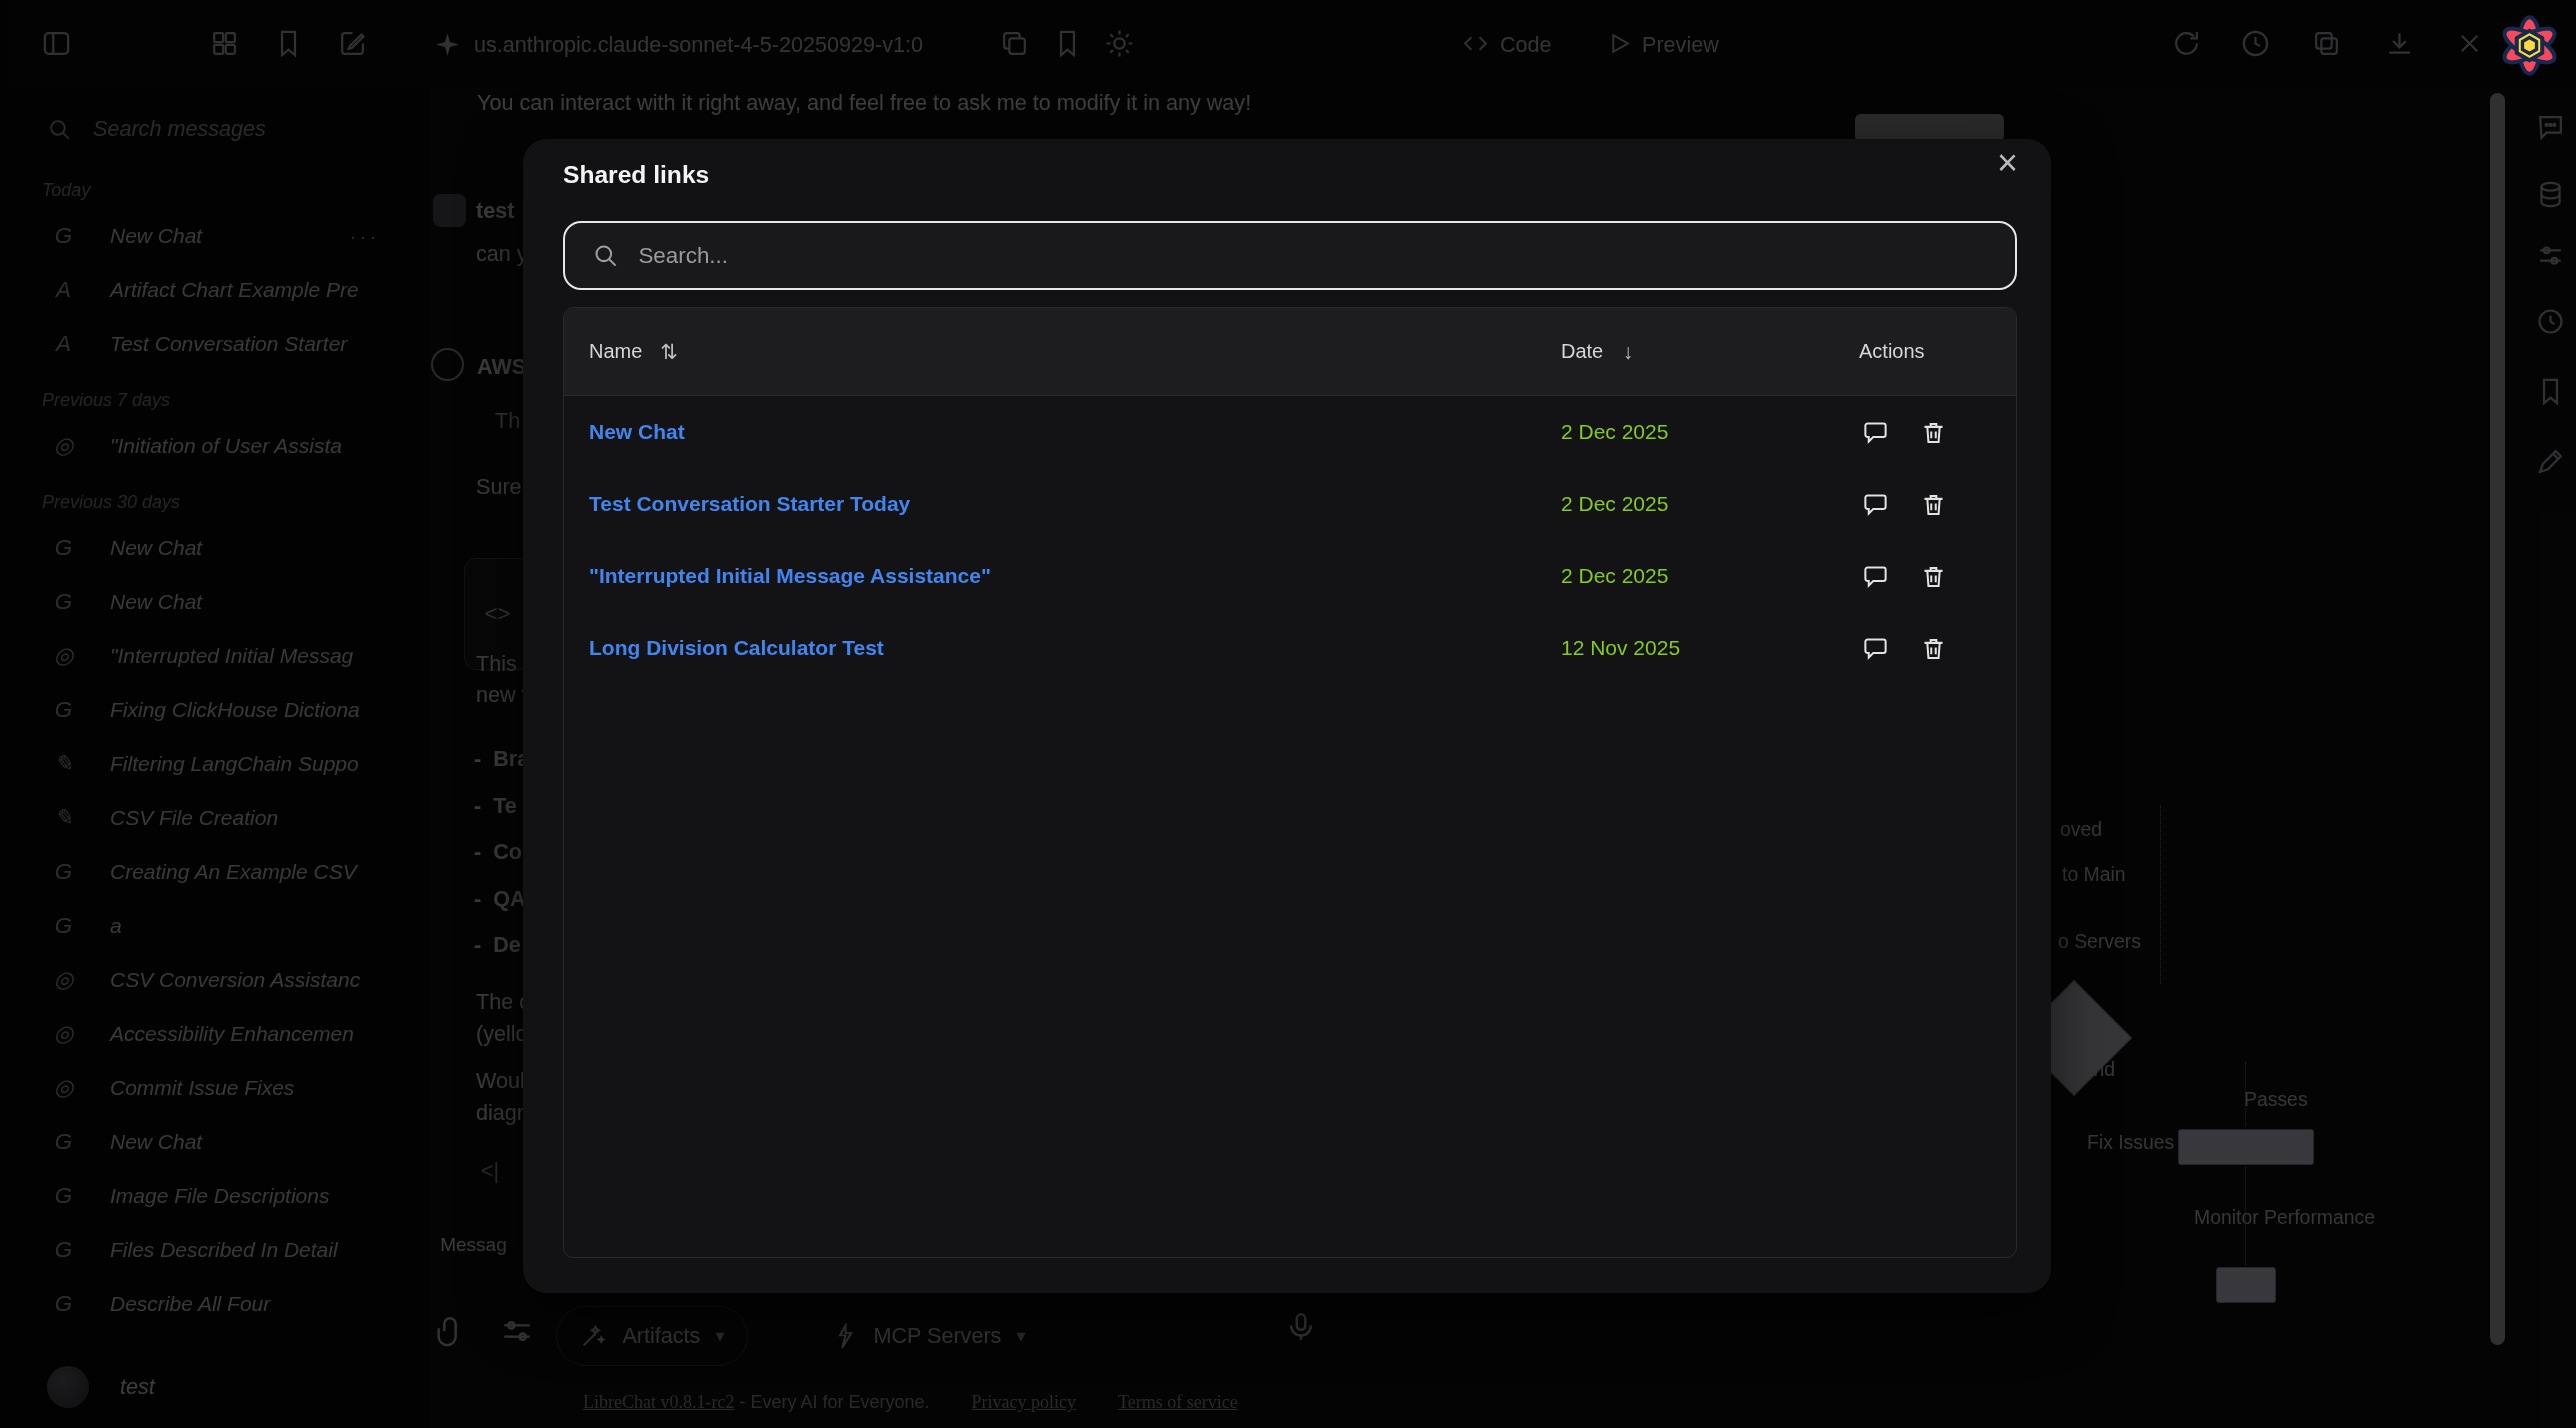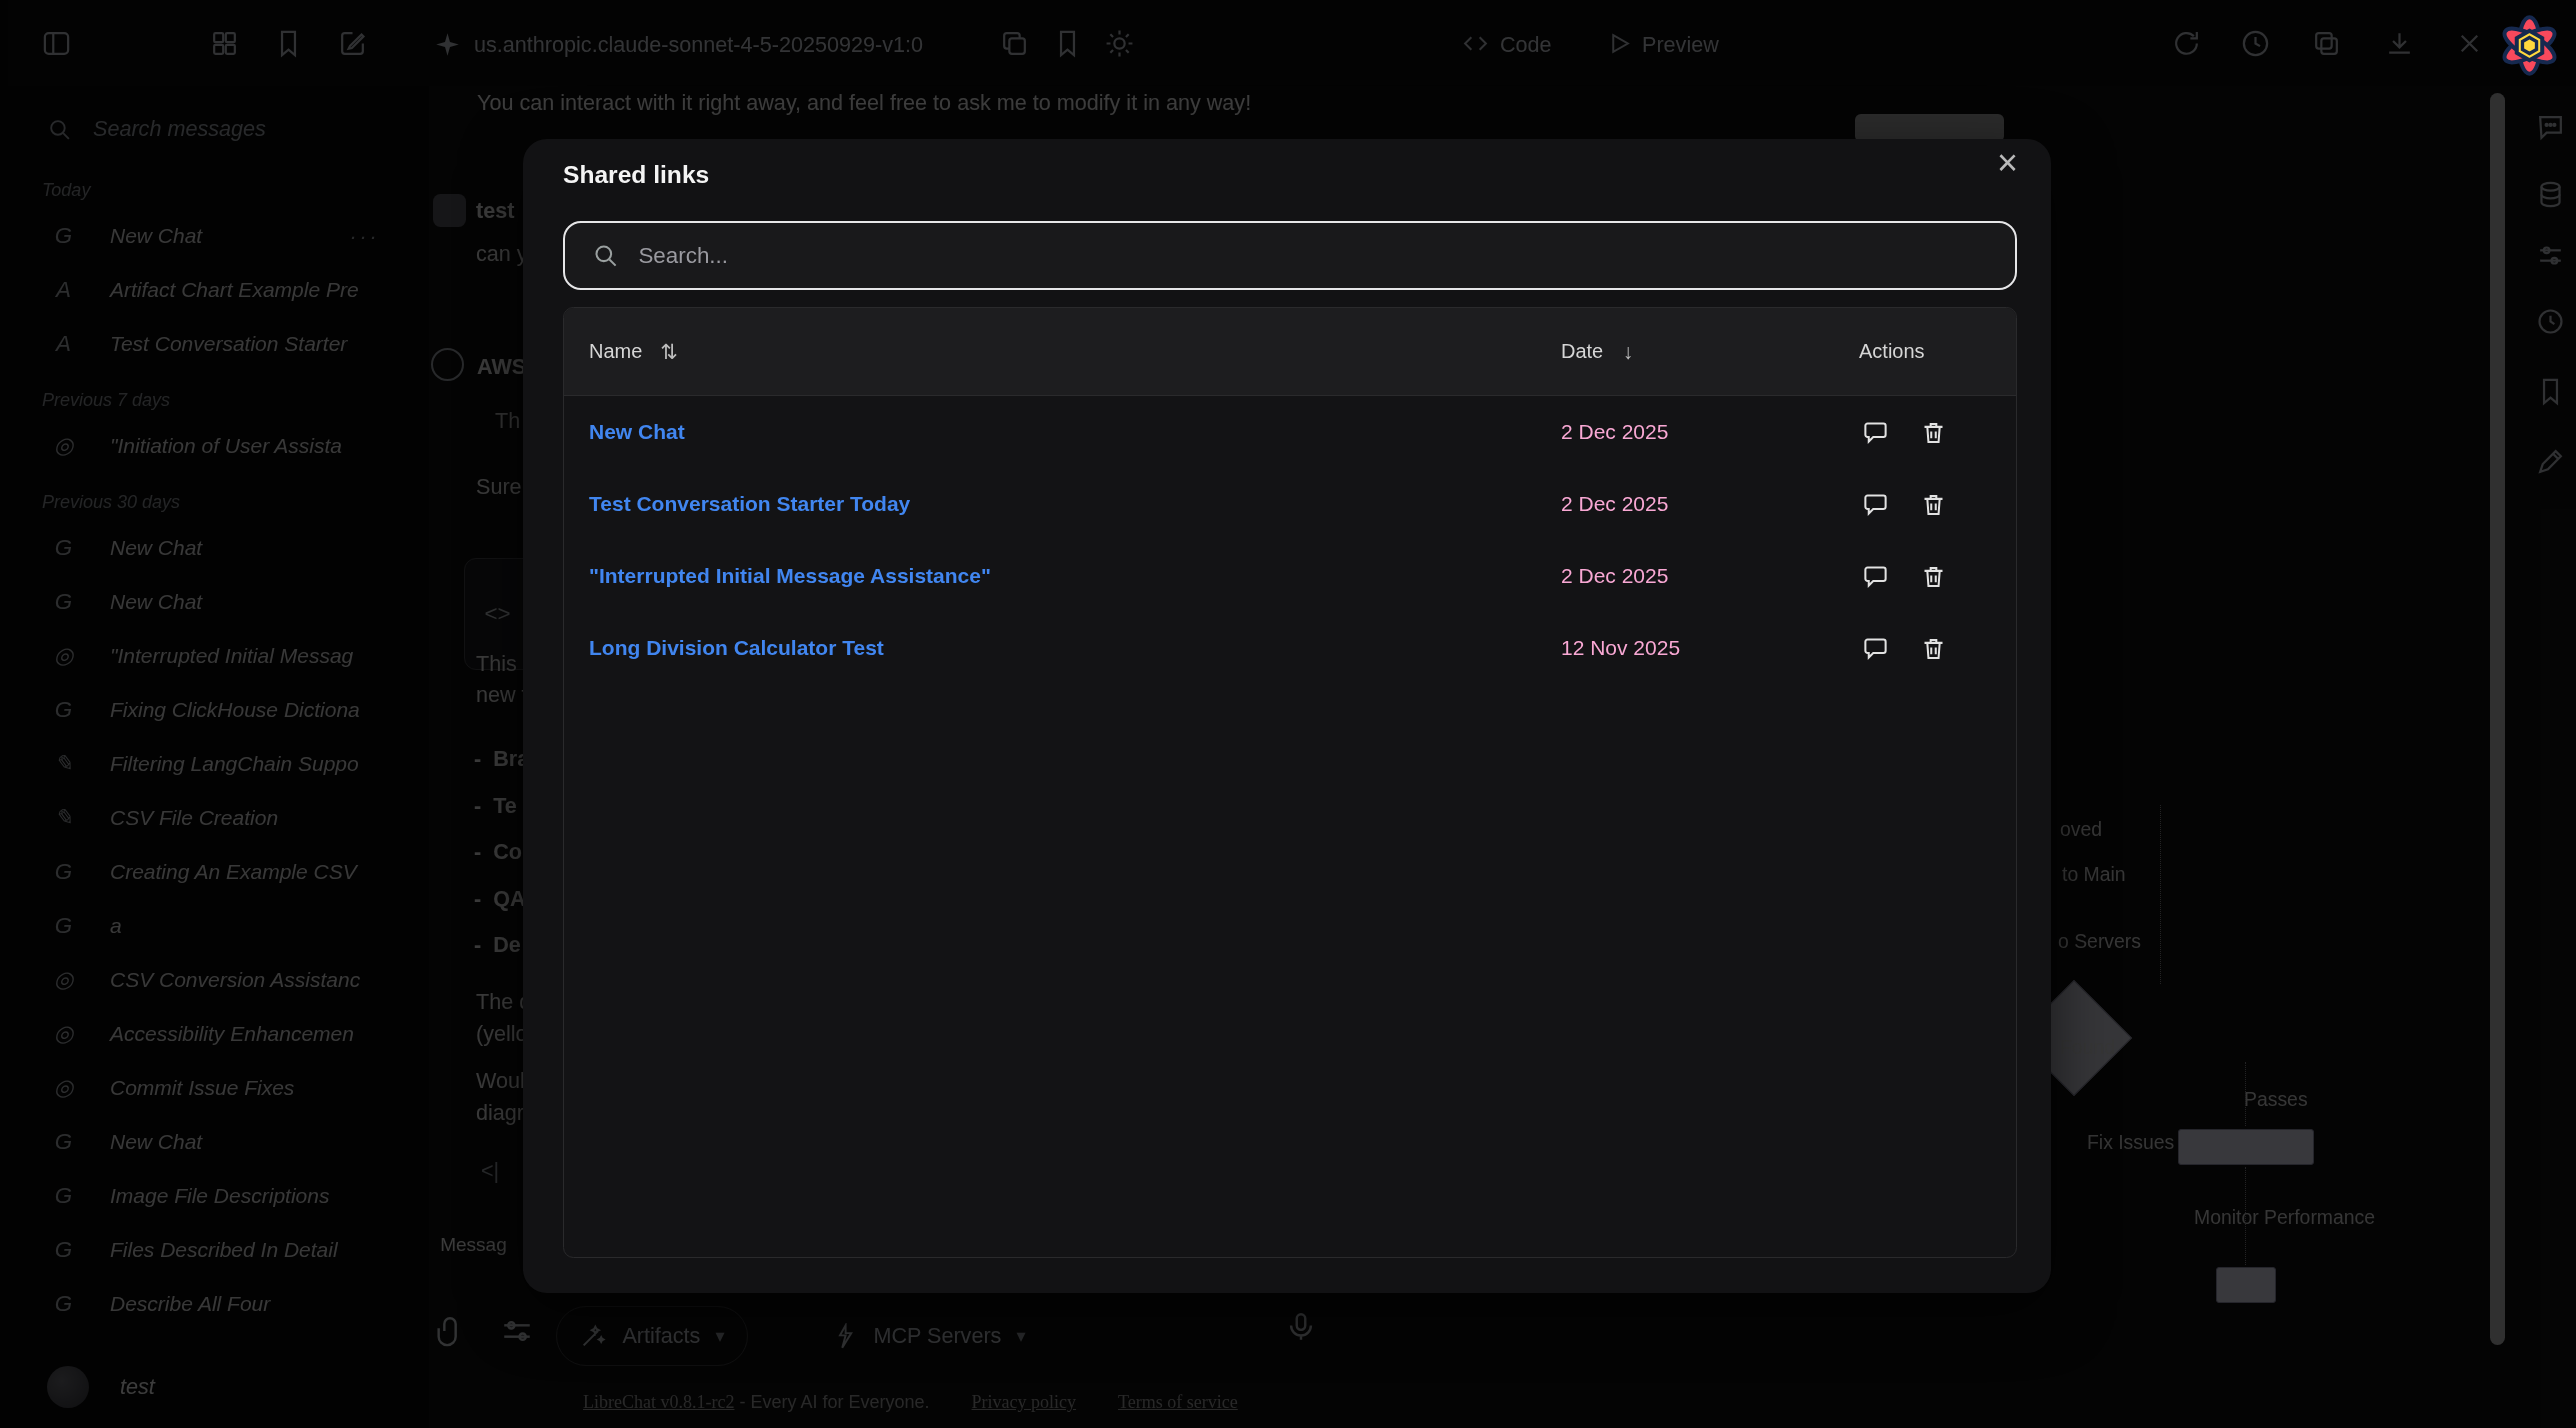--- a/index.html
+++ b/index.html
@@ -78,21 +78,21 @@
   #shared-table { position:absolute; left:40px; right:34px; top:168px; bottom:35px;
                   border:1.5px solid #2a2a2c; border-radius:10.4px; background:#131315; overflow:hidden; }
   .t-head { display:flex; align-items:center; height:88px; background:#1d1d1f;
             border-bottom:1.5px solid #2a2a2c; font-size:20px; color:#d6d6d6; }
   .col-name { flex:1; padding-left:25px; display:flex; align-items:center; gap:18px; }
   .col-date { width:280px; display:flex; align-items:center; gap:19.4px; }
   .col-actions { width:175px; display:flex; align-items:center; gap:25px; padding-left:18px; }
   .sort-ico { font-size:21px; color:#bdbdbd; cursor:pointer; }
   .t-row { display:flex; align-items:center; height:72px; font-size:21px; }
   .t-row .col-name a { color:#4186f0; font-weight:bold; text-decoration:none; cursor:pointer; }
-  .t-row .col-date { color:#f9a8d4; }
+  .t-row .col-date { color:#84cc16; }
   .act-btn { width:33px; height:33px; background:none; border:none; color:#e2e2e2; cursor:pointer; padding:3px; }
   .act-btn svg { width:100%; height:100%; }
 
   
   #atom-logo { position:absolute; left:2496px; top:12px; width:67px; height:67px; z-index:70; }
 </style>
 </head>
 <body>
 
 <div id="app">
@@ -297,21 +297,21 @@
     <div class="frag" style="left:47px;top:935px">(yello</div>
     <div class="frag" style="left:47px;top:982px">Would</div>
     <div class="frag" style="left:47px;top:1014px">diagra</div>
     <div class="frag" style="left:52px;top:1072px;color:#9aa0a6">&lt;|</div>
     <div class="frag" style="left:11.2px;top:1148px;font-size:19px">Messag</div>
 
     <div class="dg-label" style="left:1631px;top:732px">oved</div>
     <div class="dg-label" style="left:1633px;top:777px">to Main</div>
     <div class="dg-label" style="left:1629px;top:844px">o Servers</div>
     <div class="dg-diamond"></div>
-    <div class="dg-label" style="left:1631px;top:950px">Found</div>
+    <div class="dg-label" style="left:1631px;top:972px">Found</div>
     <div class="dg-label" style="left:1658px;top:1045px">Fix Issues</div>
     <div class="dg-label" style="left:1815px;top:1002px">Passes</div>
     <div class="dg-node" style="left:1749px;top:1043px;width:136px;height:36px"></div>
     <div class="dg-label" style="left:1765px;top:1120px">Monitor Performance</div>
     <div class="dg-node" style="left:1787px;top:1181px;width:60px;height:36px"></div>
     <div class="dg-line" style="left:1731px;top:719px;height:179px"></div>
     <div class="dg-line" style="left:1816px;top:976px;height:64px"></div>
     <div class="dg-line" style="left:1816px;top:1081px;height:98px"></div>
   </div>
 

